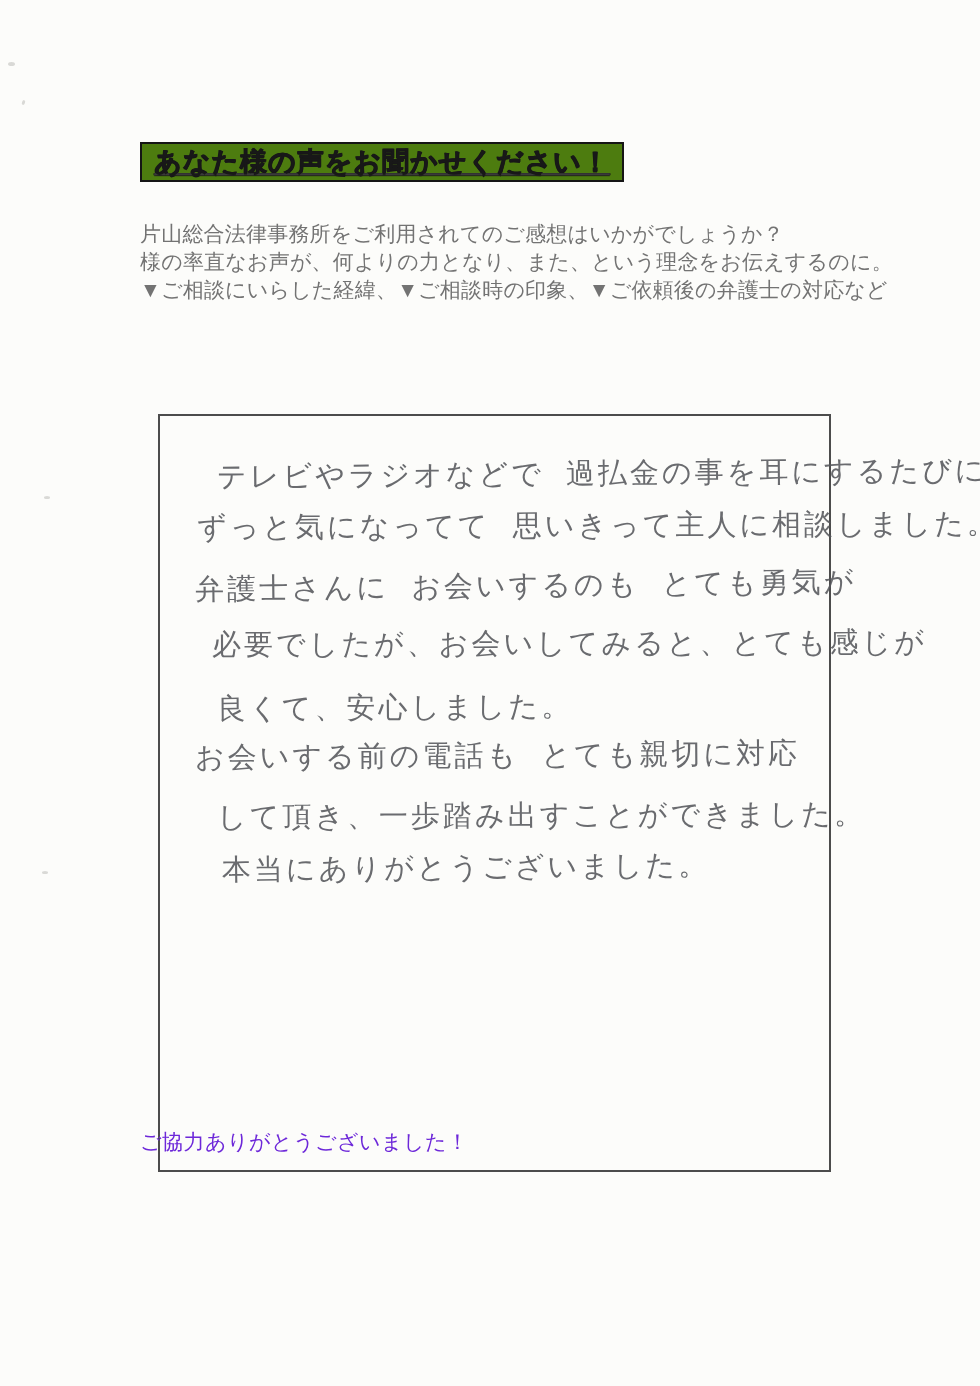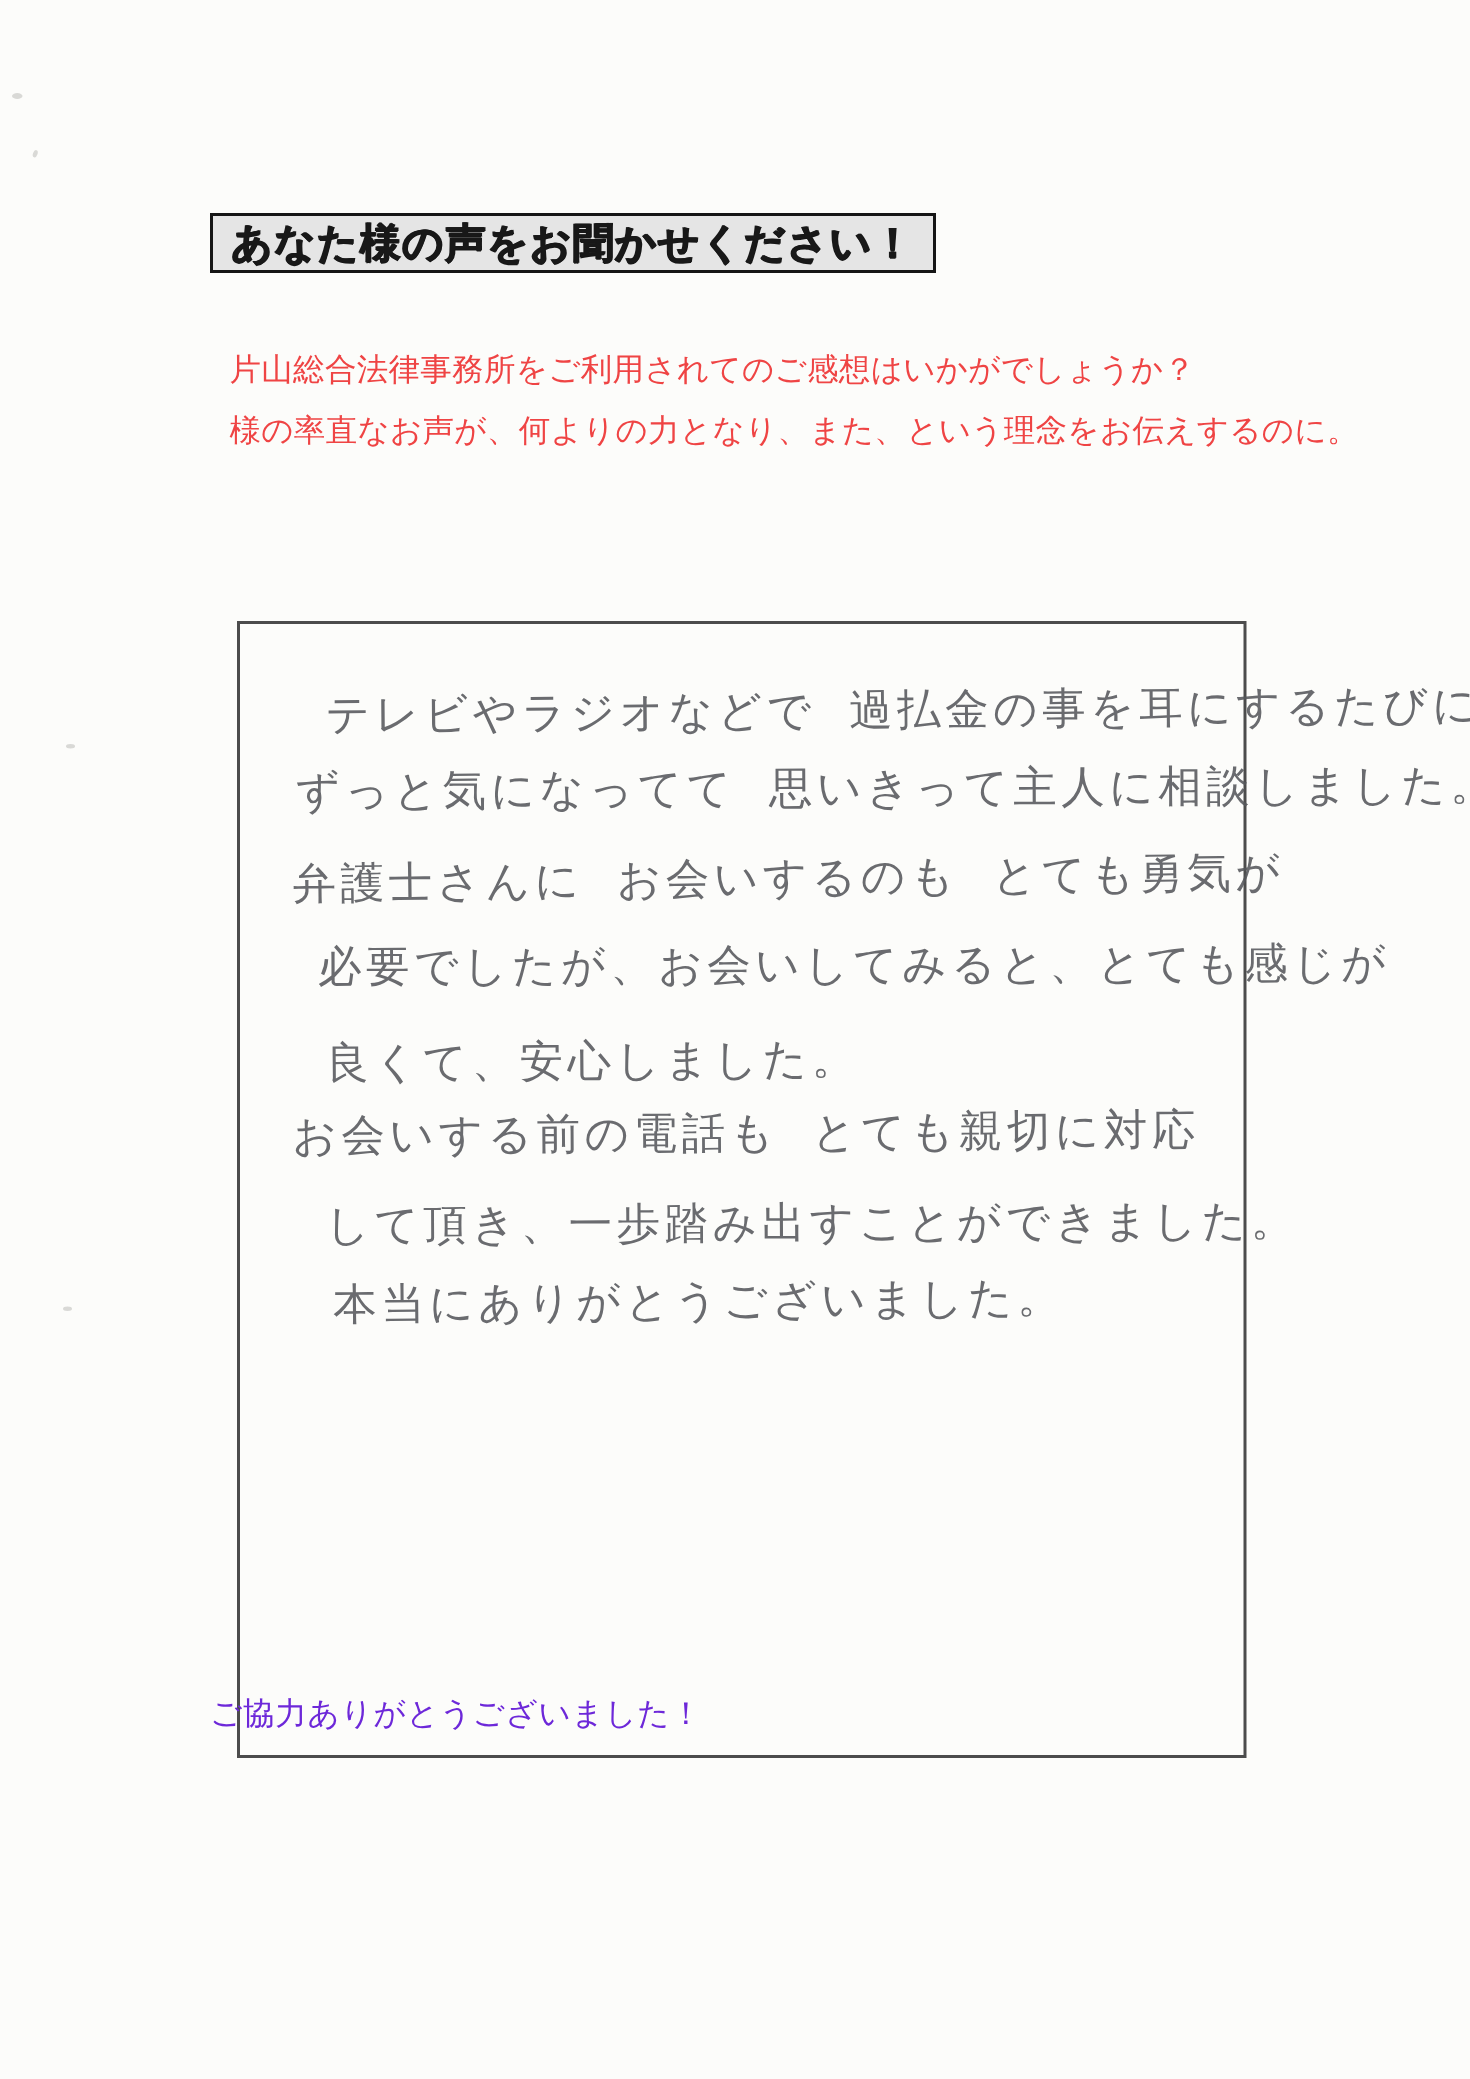--- a/index.html
+++ b/index.html
@@ -29,49 +29,50 @@
   .speck.s4 { left: 42px; top: 871px; width: 6px; height: 3px; }
 
   
   .banner {
     position: absolute;
     left: 140px;
     top: 142px;
     width: 484px;
     height: 40px;
     border: 2px solid #151515;
-    background: #e5e5e5;
+    background: #4d7c0f;
     box-sizing: border-box;
     display: flex;
     align-items: center;
     justify-content: center;
+    text-decoration: underline;
   }
   .banner .banner-text {
     font-size: 27px;
     font-weight: 900;
     letter-spacing: 1px;
     color: #181818;
     white-space: nowrap;
     text-shadow: 0.6px 0 0 #181818, -0.6px 0 0 #181818, 0 0.6px 0 #181818;
     transform: scaleY(1.02);
   }
 
   
   .intro {
     position: absolute;
     left: 140px;
     top: 220px;
     width: 740px;
   }
   .intro .intro-line {
-    margin: 13px;
+    margin: 0;
     font-size: 21px;
     line-height: 28px;
     letter-spacing: 0.2px;
-    color: #ef4444;
+    color: #737373;
     white-space: nowrap;
   }
 
   
   .note-box {
     position: absolute;
     left: 158px;
     top: 414px;
     width: 673px;
     height: 758px;
@@ -124,20 +125,21 @@
   <span class="speck s3"></span>
   <span class="speck s4"></span>
 
   <div class="banner">
     <span class="banner-text">あなた様の声をお聞かせください！</span>
   </div>
 
   <div class="intro">
     <p class="intro-line">片山総合法律事務所をご利用されてのご感想はいかがでしょうか？</p>
     <p class="intro-line">様の率直なお声が、何よりの力となり、また、という理念をお伝えするのに。</p>
+    <p class="intro-line">▼ご相談にいらした経緯、▼ご相談時の印象、▼ご依頼後の弁護士の対応など</p>
   </div>
 
   <div class="note-box">
     <p class="hw-line">テレビやラジオなどで 過払金の事を耳にするたびに</p>
     <p class="hw-line">ずっと気になってて 思いきって主人に相談しました。</p>
     <p class="hw-line">弁護士さんに お会いするのも とても勇気が</p>
     <p class="hw-line">必要でしたが、お会いしてみると、とても感じが</p>
     <p class="hw-line">良くて、安心しました。</p>
     <p class="hw-line">お会いする前の電話も とても親切に対応</p>
     <p class="hw-line">して頂き、一歩踏み出すことができました。</p>

